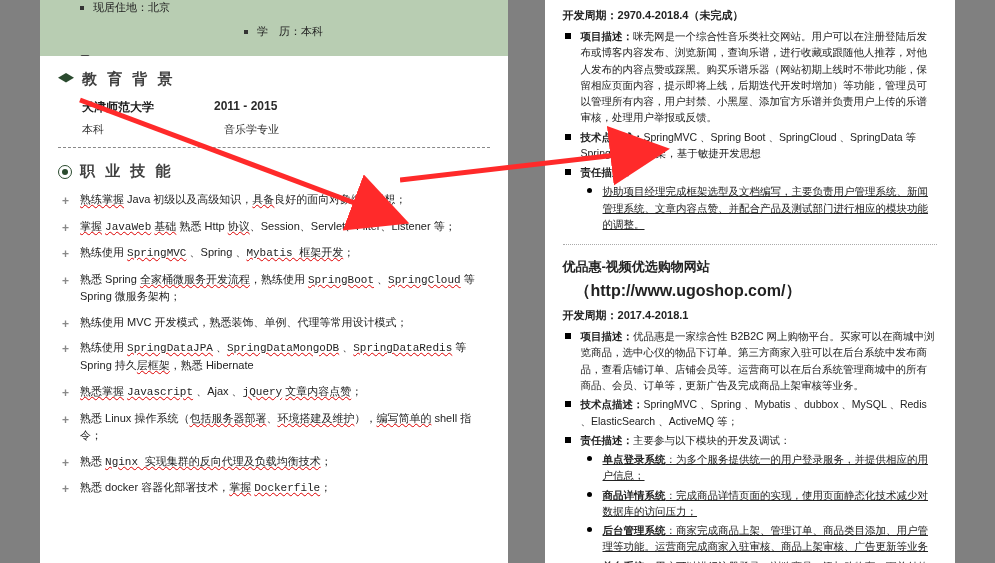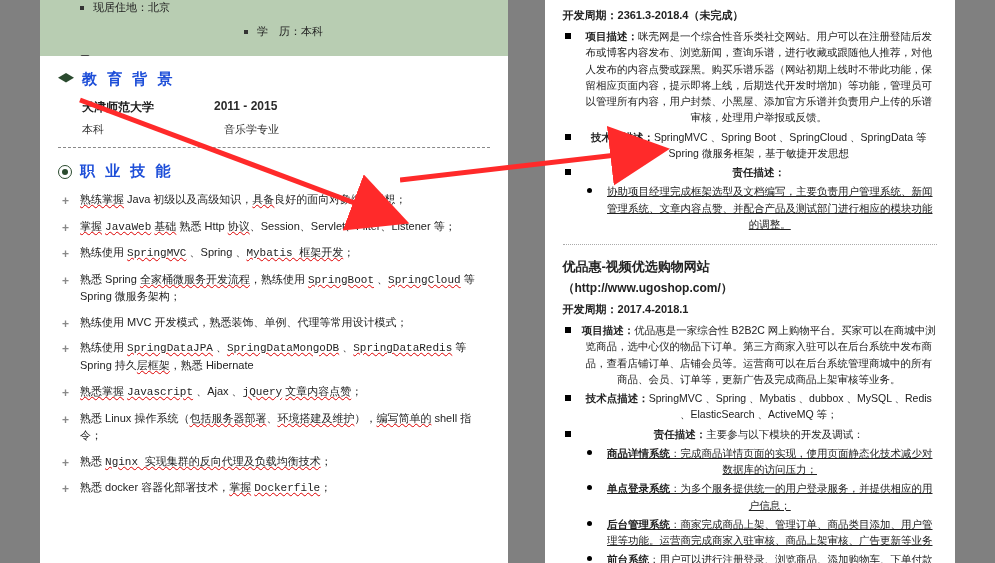--- a/index.html
+++ b/index.html
@@ -37,21 +37,21 @@
     .dot { display: inline-block; width: 4px; height: 4px; background: #333; vertical-align: middle; margin-right: 6px; }
     .icon-sq { display: inline-block; width: 10px; height: 10px; border: 1px solid #444; border-radius: 2px; margin-right: 14px; vertical-align: middle;}
     .icon-mail {
       display: inline-block; width: 14px; height: 10px; border: 1px solid #444; vertical-align: middle; position: relative;
     }
     .icon-mail::after { content:""; position:absolute; left:1px; top:0; width:0; height:0; border-left:5px solid transparent; border-right:5px solid transparent; border-top:4px solid #444;}
 
     .section-title {
       font-size: 15px;
       font-weight: bold;
-      color: #1d4ed8;
+      color: #404040;
       margin: 14px 0 10px 0;
       letter-spacing: 3px;
       position: relative;
       padding-left: 22px;
     }
     .section-title.edu-left { padding-left: 24px; }
     .cap-icon {
       position: absolute; left: 0; top: 3px; width: 16px; height: 12px;
       background: #2a4a2e; clip-path: polygon(50% 0, 100% 40%, 50% 80%, 0 40%);
     }
@@ -69,21 +69,21 @@
 
     .skill-list, .resp-list { list-style: none; padding-left: 4px; margin-top: 6px; }
     .skill-list li { position: relative; padding-left: 18px; margin: 9px 0; font-size: 11px; color: #222; line-height: 1.5; }
     .skill-list li::before { content: "+"; position: absolute; left: 0; top: 1px; color: #888; font-size: 12px; font-weight: bold; }
     .wavy { text-decoration: underline wavy #d00; text-decoration-thickness: 1px; font-family: Liberation Mono, monospace; }
 
     .page-right { font-size: 10.5px; color: #222; line-height: 1.55; }
     .proj-title { font-weight: bold; font-size: 13px; margin-top: 2px; }
     .proj-period { font-weight: bold; font-size: 11px; margin: 3px 0 4px 0; }
     .bullet-list { list-style: none; padding-left: 14px; }
-    .bullet-list > li { position: relative; padding-left: 4px; margin: 3px 0; text-align: center; }
+    .bullet-list > li { position: relative; padding-left: 4px; margin: 3px 0; }
     .bullet-list > li::before { content:""; position:absolute; left:-12px; top:5px; width:6px; height:6px; background:#000; }
     .sub-bullet { list-style: none; padding-left: 18px; margin-top: 2px; text-decoration: underline; }
     .sub-bullet > li { position: relative; padding-left: 4px; margin: 3px 0; }
     .sub-bullet > li::before { content:""; position:absolute; left:-12px; top:5px; width:5px; height:5px; background:#000; border-radius:50%; }
     .bold-txt { font-weight: bold; }
     .divider-right { height:0; border-top:0.5px dotted #aaa; margin: 12px 0; }
 
     .red-arrow1, .red-arrow2 { position:absolute; pointer-events: none; z-index: 100; }
     .red-arrow1 { left: 60px; top: 80px; }
     .red-arrow2 { left: 400px; top: 40px; }
@@ -141,50 +141,50 @@
         <li>熟悉 Linux 操作系统（<span class="wavy">包括服务器部署</span>、<span class="wavy">环境搭建及维护</span>），<span class="wavy">编写简单的</span> shell 指令；</li>
         <li>熟悉 <span class="wavy">Nginx 实现集群的反向代理及负载均衡技术</span>；</li>
         <li>熟悉 docker 容器化部署技术，<span class="wavy">掌握</span> <span class="wavy">Dockerfile</span>；</li>
       </ul>
   </div>
 
   <div class="page page-right">
     <div>
       <div class="proj-title" style="text-decoration: line-through; color:#333; font-size:11px; height:2px; overflow:hidden;">咪壳网-项目性音乐类社交平台</div>
       <div class="proj-period">
-        <span>开发周期：</span><span>2361.3-2018.4（未完成）</span>
+        <span>开发周期：</span><span>2970.4-2018.4（未完成）</span>
       </div>
       <ul class="bullet-list">
         <li><span class="bold-txt">项目描述：</span><span>咪壳网是一个综合性音乐类社交网站。用户可以在注册登陆后发布或博客内容发布、浏览新闻，查询乐谱，进行收藏或跟随他人推荐，对他人发布的内容点赞或踩黑。购买乐谱乐器（网站初期上线时不带此功能，保留相应页面内容，提示即将上线，后期迭代开发时增加）等功能，管理员可以管理所有内容，用户封禁、小黑屋、添加官方乐谱并负责用户上传的乐谱审核，处理用户举报或反馈。</span></li>
         <li><span class="bold-txt">技术点描述：</span><span>SpringMVC 、Spring Boot 、SpringCloud 、SpringData 等 Spring 微服务框架，基于敏捷开发思想</span></li>
         <li><span class="bold-txt">责任描述：</span>
           <ul class="sub-bullet">
             <li>协助项目经理完成框架选型及文档编写，主要负责用户管理系统、新闻管理系统、文章内容点赞、并配合产品及测试部门进行相应的模块功能的调整。</li>
           </ul>
         </li>
       </ul>
     </div>
 
     <div class="divider-right"></div>
 
     <div>
       <div class="proj-title">优品惠-视频优选购物网站</div>
-      <div class="proj-title" style="font-size:12px;">
+      <div class="proj-title" style="font-size:16px;margin-left:12px;">
         <span>（http://www.ugoshop.com/）</span>
       </div>
       <div class="proj-period">
         <span>开发周期：</span><span>2017.4-2018.1</span>
       </div>
       <ul class="bullet-list">
         <li><span class="bold-txt">项目描述：</span><span>优品惠是一家综合性 B2B2C 网上购物平台。买家可以在商城中浏览商品，选中心仪的物品下订单。第三方商家入驻可以在后台系统中发布商品，查看店铺订单、店铺会员等。运营商可以在后台系统管理商城中的所有商品、会员、订单等，更新广告及完成商品上架审核等业务。</span></li>
         <li><span class="bold-txt">技术点描述：</span><span>SpringMVC 、Spring 、Mybatis 、dubbox 、MySQL 、Redis 、ElasticSearch 、ActiveMQ 等；</span></li>
         <li><span class="bold-txt">责任描述：</span><span>主要参与以下模块的开发及调试：</span>
           <ul class="sub-bullet" id="proj2-modules">
+              <li><span class="bold-txt">单点登录系统</span>：为多个服务提供统一的用户登录服务，并提供相应的用户信息；</li>
               <li><span class="bold-txt">商品详情系统</span>：完成商品详情页面的实现，使用页面静态化技术减少对数据库的访问压力；</li>
-              <li><span class="bold-txt">单点登录系统</span>：为多个服务提供统一的用户登录服务，并提供相应的用户信息；</li>
               <li><span class="bold-txt">后台管理系统</span>：商家完成商品上架、管理订单、商品类目添加、用户管理等功能。运营商完成商家入驻审核、商品上架审核、广告更新等业务</li>
               <li><span class="bold-txt">前台系统</span>：用户可以进行注册登录、浏览商品、添加购物车、下单付款等操作；</li>
             </ul>
         </li>
       </ul>
     </div>
   </div>
 </div>
 
 <svg class="red-arrow1" width="400" height="180">

